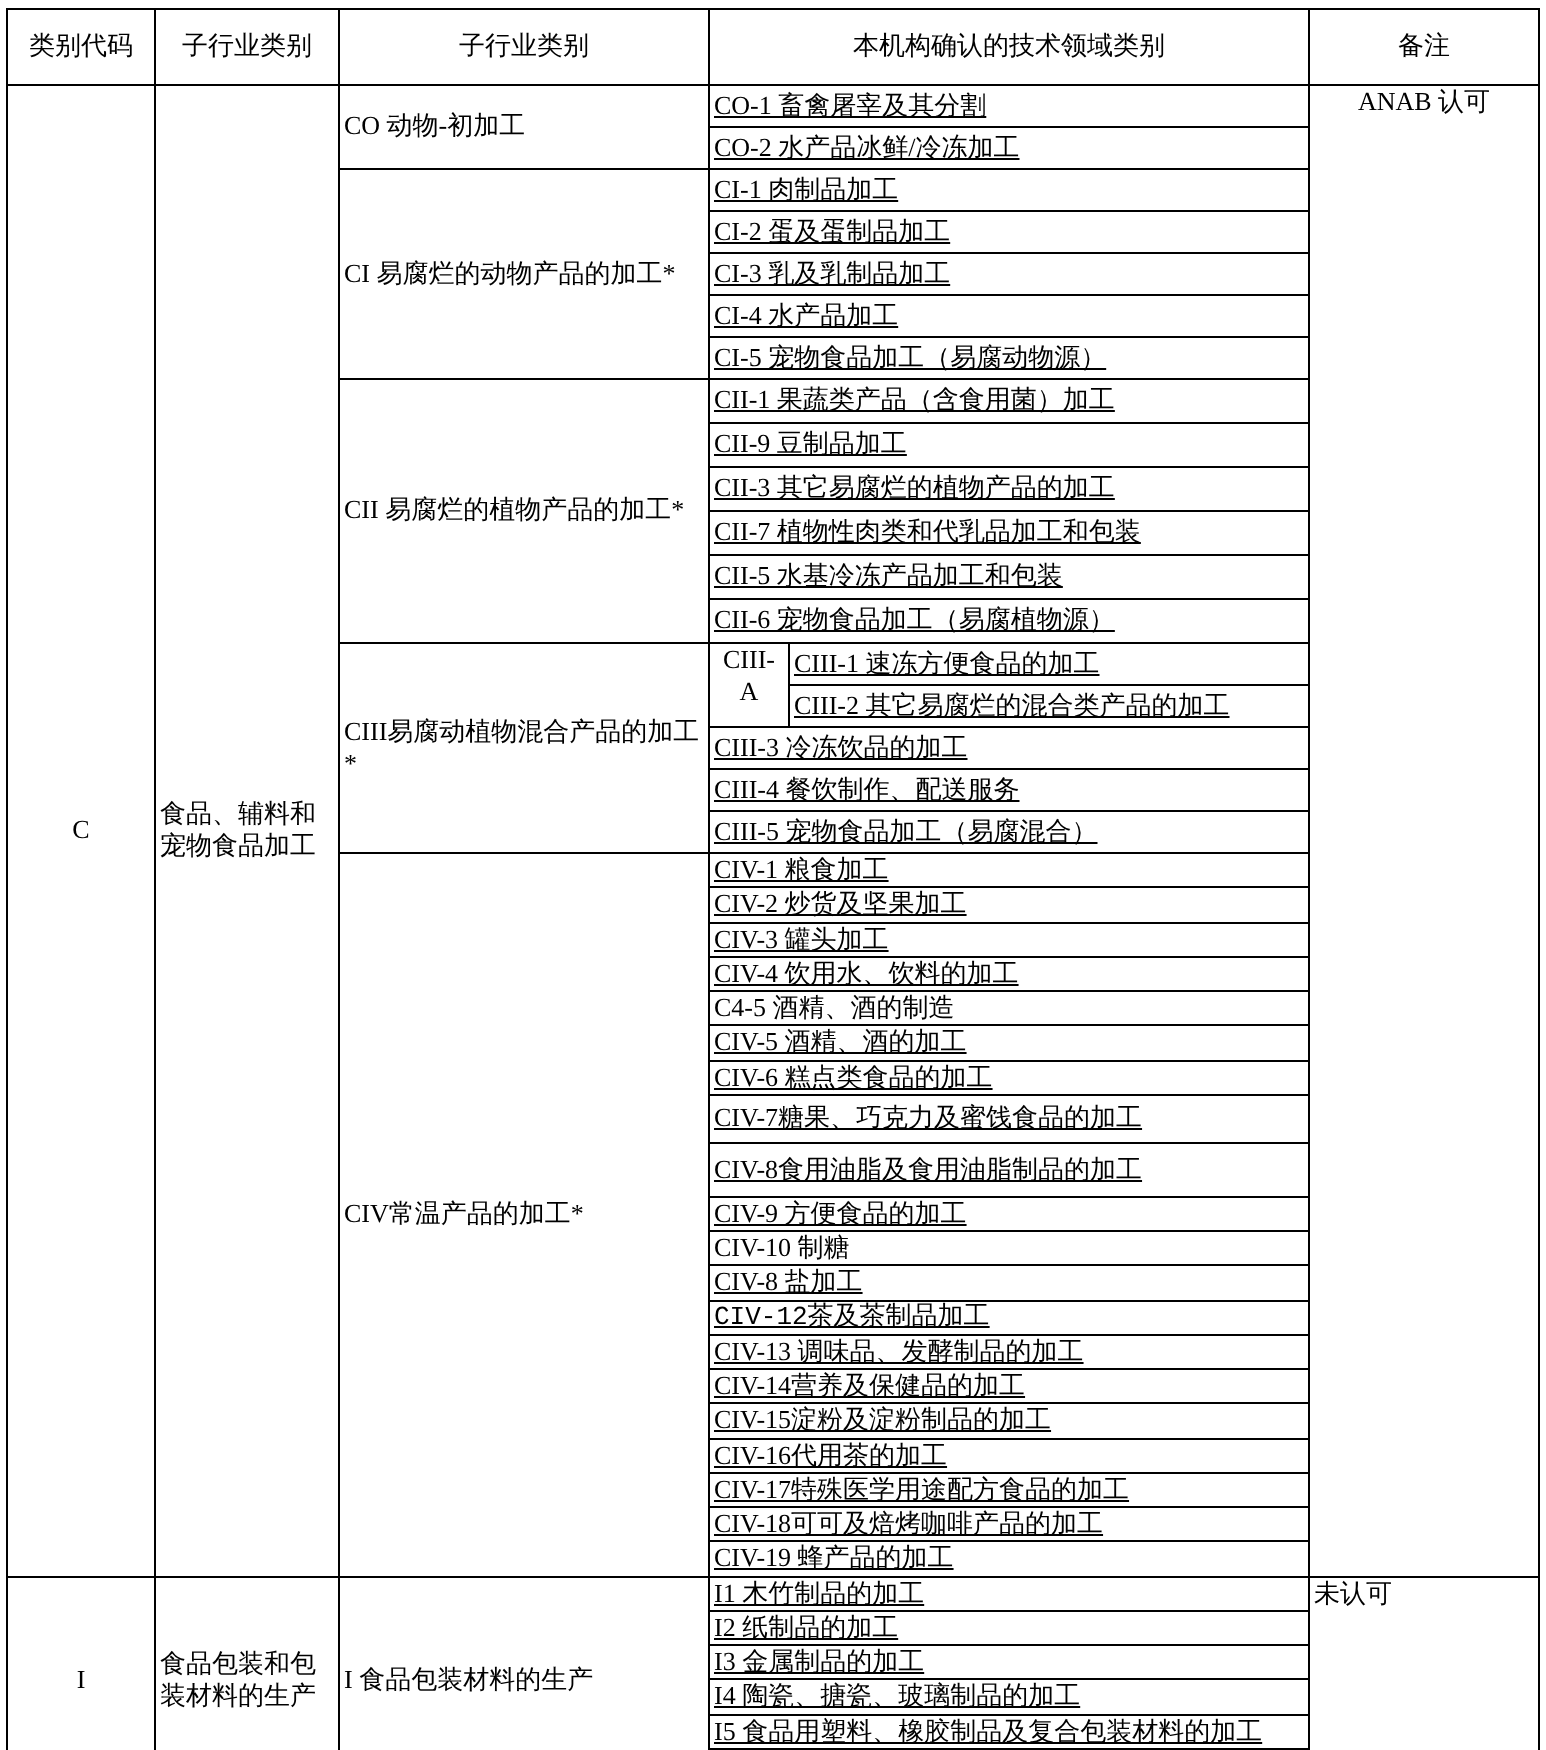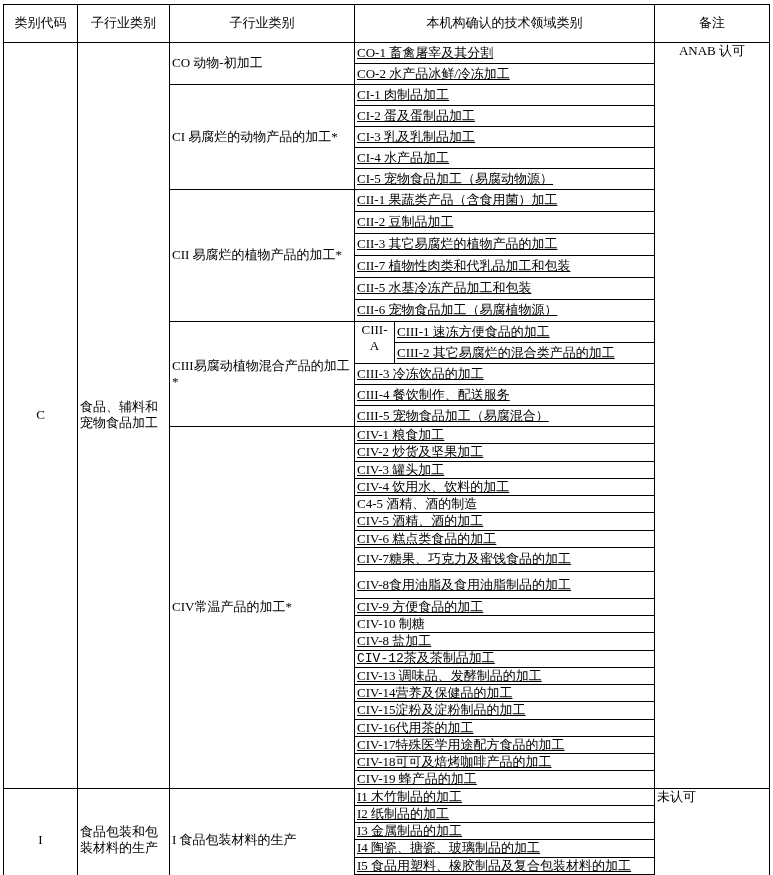--- a/index.html
+++ b/index.html
@@ -119,21 +119,21 @@
         <td class="item-cell" colspan="2"><span class="u">CI-4 水产品加工</span></td>
       </tr>
       <tr style="height: 21px;">
         <td class="item-cell" colspan="2"><span class="u">CI-5 宠物食品加工（易腐动物源）</span></td>
       </tr>
       <tr style="height: 22px;">
         <td class="sub-cell" rowspan="6"><span>CII 易腐烂的植物产品的加工*</span></td>
         <td class="item-cell" colspan="2"><span class="u">CII-1 果蔬类产品（含食用菌）加工</span></td>
       </tr>
       <tr style="height: 22px;">
-        <td class="item-cell" colspan="2"><span class="u">CII-2 豆制品加工</span></td>
+        <td class="item-cell" colspan="2"><span class="u">CII-9 豆制品加工</span></td>
       </tr>
       <tr style="height: 22px;">
         <td class="item-cell" colspan="2"><span class="u">CII-3 其它易腐烂的植物产品的加工</span></td>
       </tr>
       <tr style="height: 22px;">
         <td class="item-cell" colspan="2"><span class="u">CII-7 植物性肉类和代乳品加工和包装</span></td>
       </tr>
       <tr style="height: 22px;">
         <td class="item-cell" colspan="2"><span class="u">CII-5 水基冷冻产品加工和包装</span></td>
       </tr>

